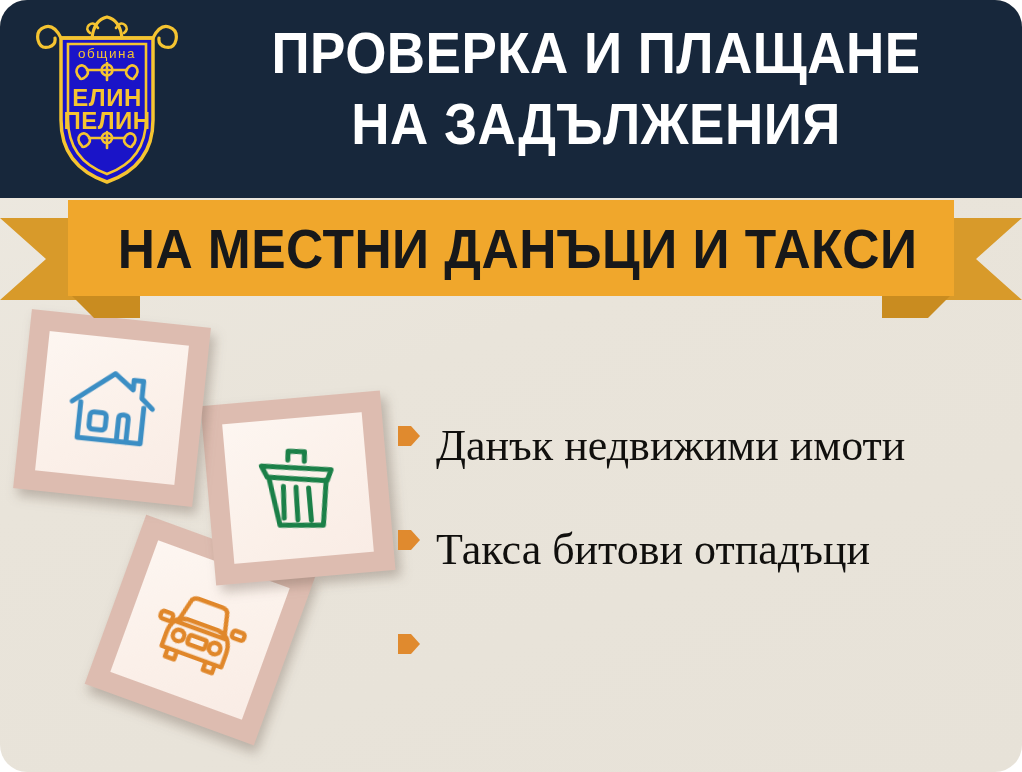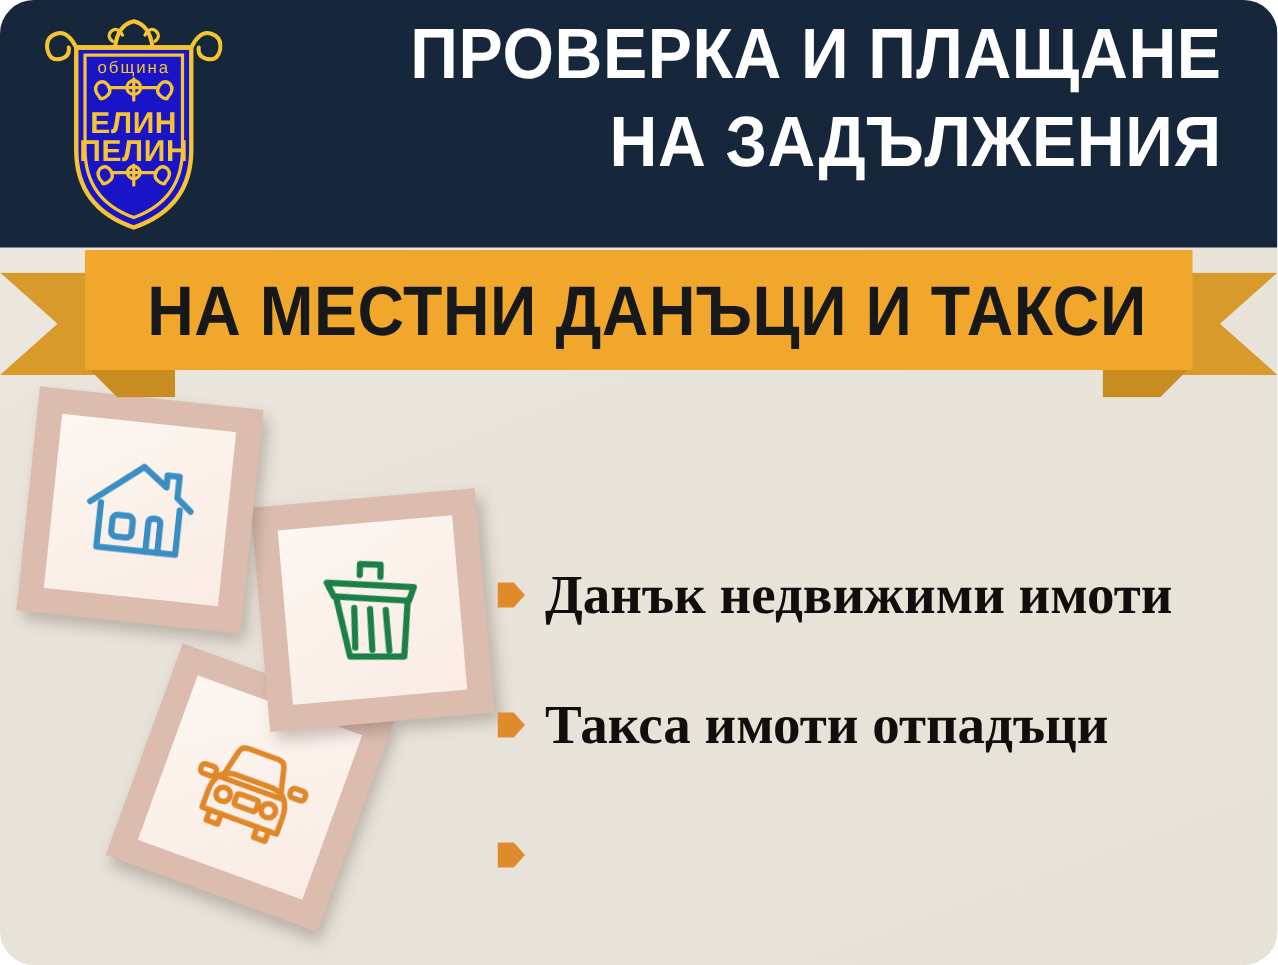--- a/index.html
+++ b/index.html
@@ -28,24 +28,24 @@
     z-index: 5;
   }
   .crest {
     position: absolute;
     left: 36px; top: 8px;
     width: 142px; height: 180px;
     z-index: 7;
   }
   .title-block {
     position: absolute;
-    left: 186px; top: 8px;
+    left: 186px; top: 18px;
     width: 820px;
     z-index: 7;
-    text-align: right;
+    text-align: center;
     color: #ffffff;
   }
   .title-line {
     font-family: "Liberation Sans Narrow", "Liberation Sans", sans-serif;
     font-weight: 700;
     font-size: 57px;
     line-height: 1.25;
     letter-spacing: 0.5px;
     transform: scaleX(0.93);
     white-space: nowrap;
@@ -141,23 +141,21 @@
 
   
   .bullets {
     position: absolute;
     left: 398px; top: 424px;
     width: 610px;
     z-index: 4;
   }
   .bullet-row {
     display: flex;
-    align-items: center;
     height: 104px;
-    font-weight: bold;
   }
   .bullet-arrow {
     width: 22px; height: 24px;
     margin-right: 16px;
     flex: 0 0 auto;
   }
   .bullet-label {
     font-family: "Liberation Serif", "DejaVu Serif", serif;
     font-size: 44px;
     color: #100f0d;
@@ -275,21 +273,21 @@
       <svg class="bullet-arrow" viewBox="0 0 22 24">
         <path d="M0 2 L13 2 L22 12 L13 22 L0 22 Z" fill="#e08a2e"></path>
       </svg>
       <span class="bullet-label">Данък недвижими имоти</span>
     </div>
 
     <div class="bullet-row">
       <svg class="bullet-arrow" viewBox="0 0 22 24">
         <path d="M0 2 L13 2 L22 12 L13 22 L0 22 Z" fill="#e08a2e"></path>
       </svg>
-      <span class="bullet-label">Такса имоти отпадъци</span>
+      <span class="bullet-label">Такса битови отпадъци</span>
     </div>
 
     <div class="bullet-row">
       <svg class="bullet-arrow" viewBox="0 0 22 24">
         <path d="M0 2 L13 2 L22 12 L13 22 L0 22 Z" fill="#e08a2e"></path>
       </svg>
     </div>
 
   </div>
 

